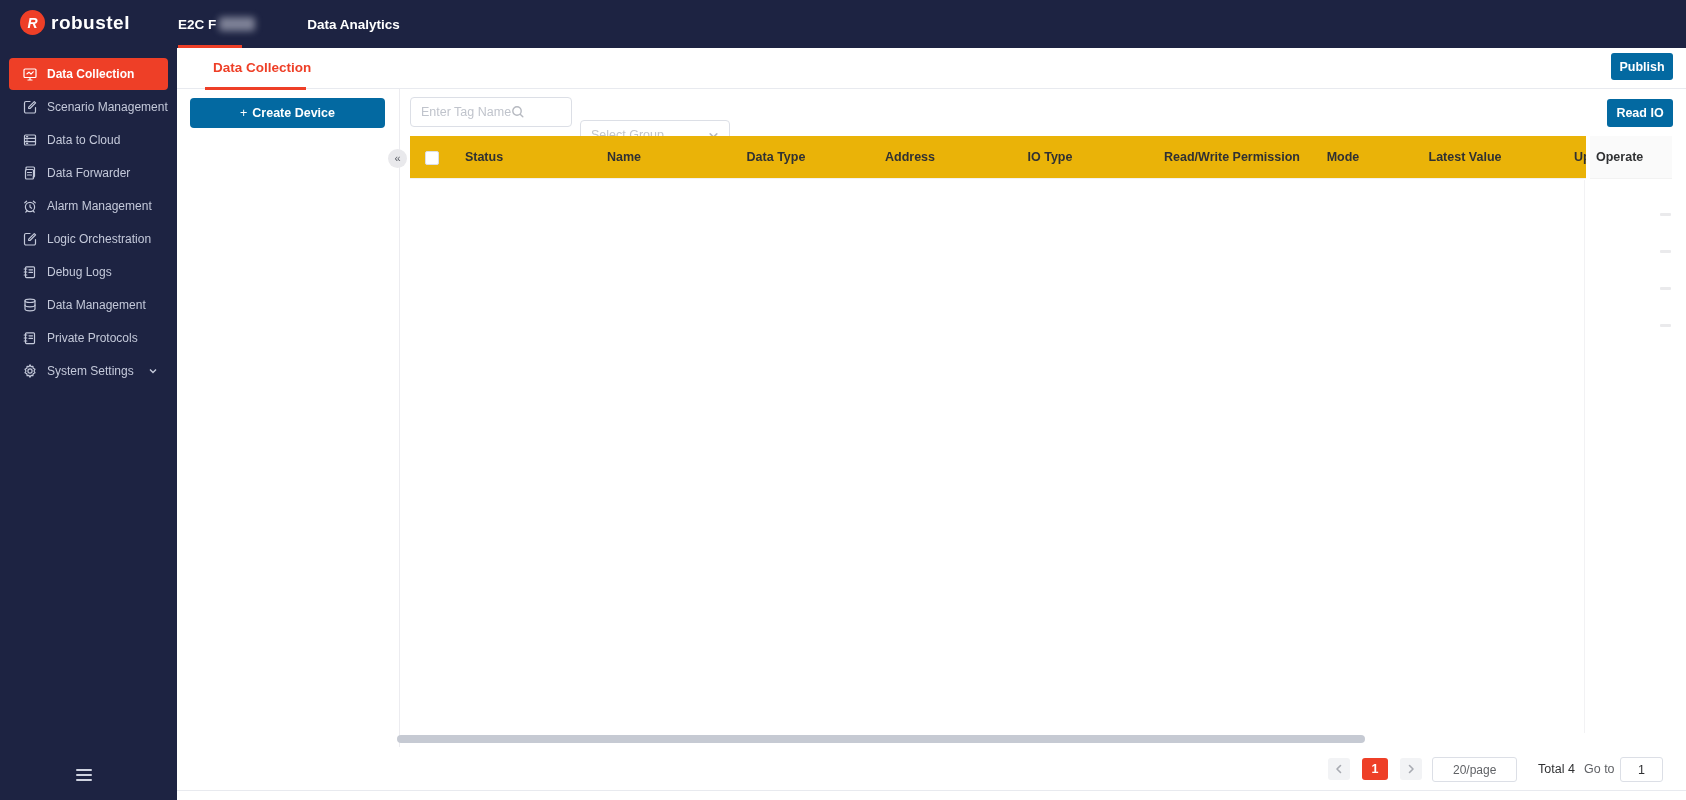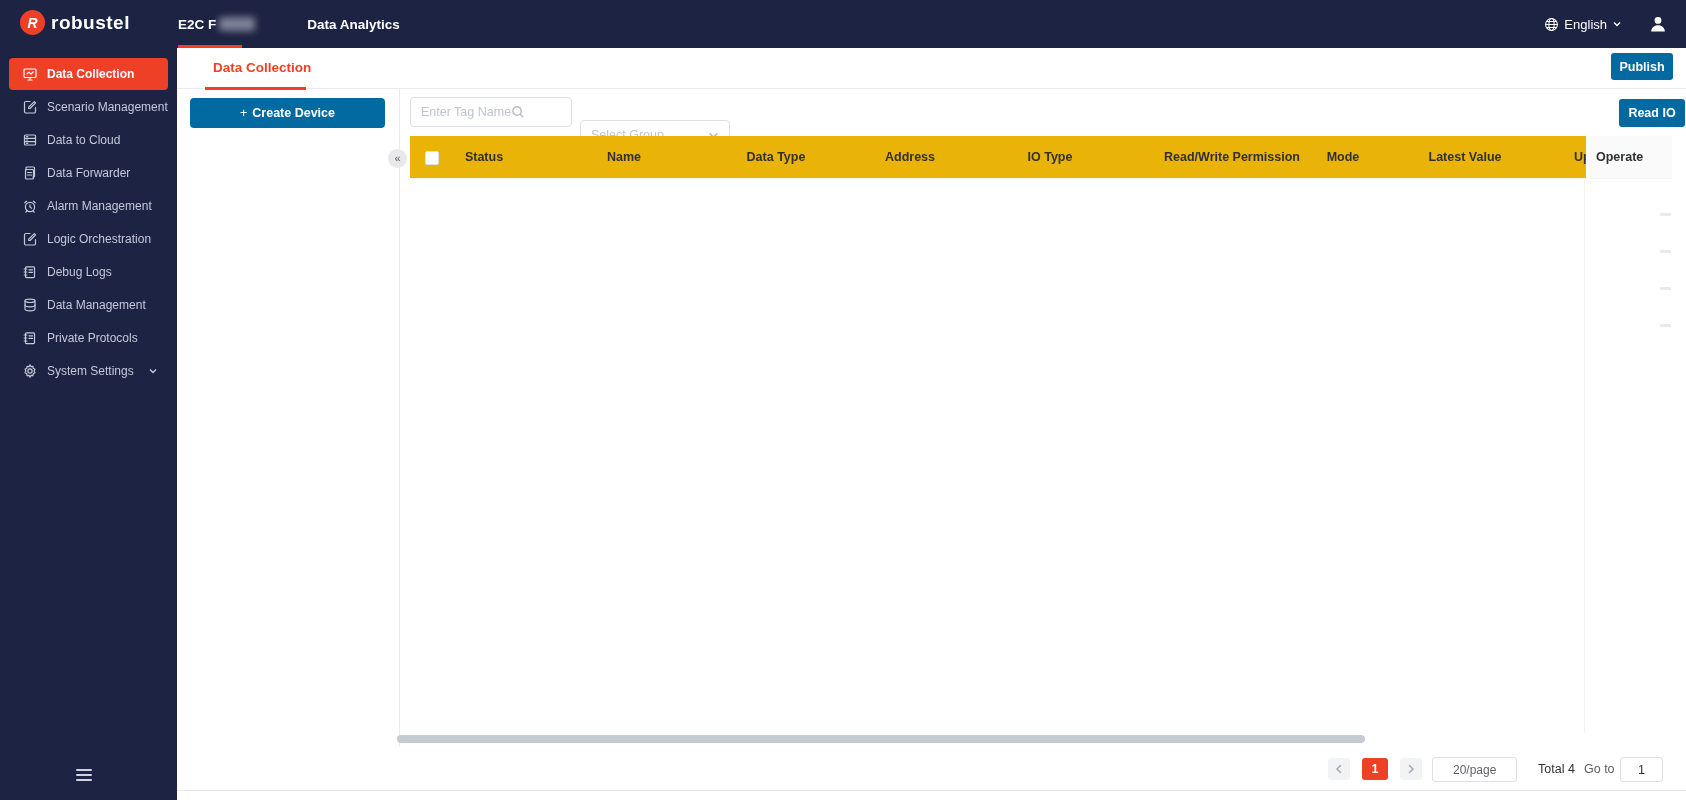--- a/index.html
+++ b/index.html
@@ -40,21 +40,21 @@
 
   
   .tabbar { position:absolute; left:177px; top:48px; right:0; height:41px; background:#fff;
     border-bottom:1px solid #e8eaef; }
   .main-tab { position:absolute; left:213px; top:48px; height:40px; line-height:40px;
     color:#ee3f27; font-size:13.5px; font-weight:bold; cursor:pointer; }
   .main-tab-underline { position:absolute; left:205px; top:87px; width:101px; height:2.5px; background:#ee3f27; }
   .btn { position:absolute; background:#0369a1; color:#fff; border:none; border-radius:3px;
     font-family:"Liberation Sans",sans-serif; font-size:12.5px; font-weight:bold; cursor:pointer; }
   .btn-publish { left:1611px; top:53px; width:62px; height:27px; }
-  .btn-readio { left:1607px; top:99px; width:66px; height:28px;margin-left:12px; }
+  .btn-readio { left:1607px; top:99px; width:66px; height:28px; }
   .btn-create { left:190px; top:98px; width:195px; height:30px; border-radius:4px; }
   .btn-create .plus { font-weight:normal; margin-right:5px; }
 
   .tree-divider { position:absolute; left:399px; top:89px; width:1px; height:658px; background:#ececf0; }
   .collapse-toggle { position:absolute; left:388px; top:149px; width:19px; height:19px; border-radius:50%;
     background:#e9e9ec; color:#5a5e66; font-size:11px; line-height:18px; text-align:center; cursor:pointer; z-index:5; }
 
   .inputbox { position:absolute; top:97px; height:30px; border:1px solid #dcdfe6; border-radius:4px;
     background:#fff; display:flex; align-items:center; padding:0 10px; font-size:12.5px; color:#c0c4cc; }
   .input-tag { left:410px; width:162px; justify-content:flex-start; }
@@ -105,39 +105,20 @@
     <div class="topnav">
       <div class="topnav-item">
         <span>E2C F</span>
         <span class="redact"></span>
       </div>
       <div class="topnav-item">
         <span>Data Analytics</span>
       </div>
     </div>
     <div class="topnav-underline"></div>
-    <div class="top-right">
-      <div class="lang">
-        <svg width="15" height="15" viewBox="0 0 16 16" fill="none" stroke="#fff" stroke-width="1.1">
-          <circle cx="8" cy="8" r="6.3"></circle>
-            <ellipse cx="8" cy="8" rx="2.8" ry="6.3"></ellipse>
-            <path d="M1.7 8h12.6M2.6 4.8h10.8M2.6 11.2h10.8"></path>
-        </svg>
-        <span>English</span>
-        <svg width="10" height="10" viewBox="0 0 10 10" fill="none" stroke="#fff" stroke-width="1.3">
-            <path d="M2 3.5l3 3 3-3"></path>
-          </svg>
-      </div>
-      <div class="avatar">
-        <svg width="20" height="20" viewBox="0 0 20 20">
-            <circle cx="10" cy="6.4" r="3.4" fill="#fff"></circle>
-            <path d="M3.2 17.5c0-3.8 3-6.3 6.8-6.3s6.8 2.5 6.8 6.3z" fill="#fff"></path>
-          </svg>
-      </div>
-    </div>
   </div>
 
   <div class="sidebar">
     <div class="side-menu">
         <div class="side-item active">
           <span class="s-icon">
             <svg viewBox="0 0 16 16">
               <rect x="2" y="3" width="12" height="8.5" rx="1"></rect>
               <path d="M5 7.8l2-1.6 2 2 2.2-2.4"></path>
               <path d="M6 14h4M8 11.5V14"></path>

